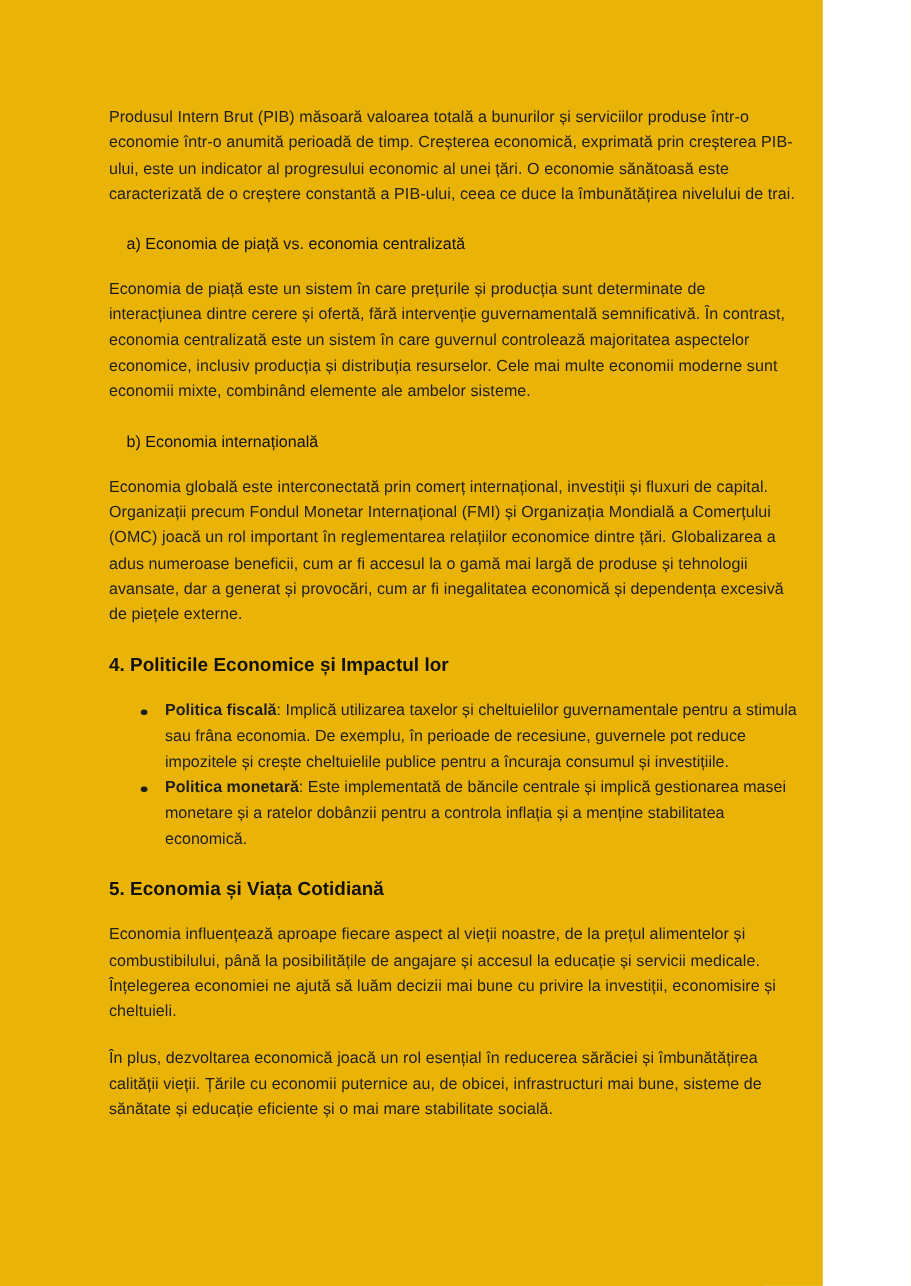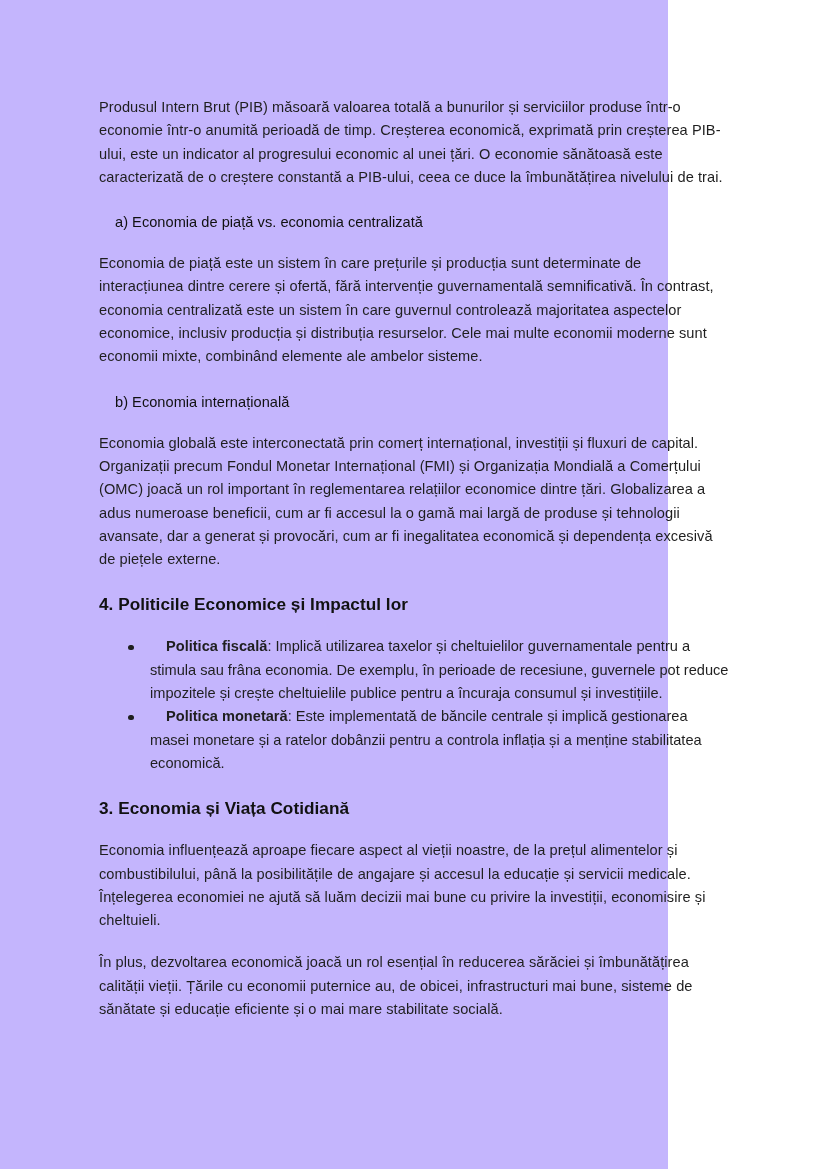--- a/index.html
+++ b/index.html
@@ -9,23 +9,23 @@
   }
   body {
     width: 828px;
     height: 1169px;
     font-family: "Liberation Sans", sans-serif;
     color: #202124;
     -webkit-font-smoothing: antialiased;
   }
   .page {
     position: relative;
-    width: 668px;
+    width: 748px;
     height: 1169px;
-    background: #c4b5fd;
+    background: #eab308;
     box-sizing: border-box;
     padding: 96px 99px 0 99px;
   }
   .doc-body {
     width: 630px;
   }
   p.para {
     margin: 0 0 19px 0;
     font-size: 14.6px;
     line-height: 23.3px;
@@ -67,21 +67,20 @@
     position: absolute;
     left: -22px;
     top: 9.5px;
     width: 5.5px;
     height: 5.5px;
     border-radius: 50%;
     background: #1f1f1f;
   }
   .lead {
     font-weight: bold;
-    margin-left: 16px;
   }
   .tight-top {
     margin-top: 0;
   }
 </style>
 </head>
 <body>
 
 <div class="page">
   <div class="doc-body">
@@ -102,20 +101,20 @@
 
     <ul class="bullet-list">
       <li>
         <span class="lead">Politica fiscală</span><span>: Implică utilizarea taxelor și cheltuielilor guvernamentale pentru a stimula sau frâna economia. De exemplu, în perioade de recesiune, guvernele pot reduce impozitele și crește cheltuielile publice pentru a încuraja consumul și investițiile.</span>
       </li>
       <li>
         <span class="lead">Politica monetară</span><span>: Este implementată de băncile centrale și implică gestionarea masei monetare și a ratelor dobânzii pentru a controla inflația și a menține stabilitatea economică.</span>
       </li>
     </ul>
 
-    <h2 class="section-heading">3. Economia și Viața Cotidiană</h2>
+    <h2 class="section-heading">5. Economia și Viața Cotidiană</h2>
 
     <p class="para">Economia influențează aproape fiecare aspect al vieții noastre, de la prețul alimentelor și combustibilului, până la posibilitățile de angajare și accesul la educație și servicii medicale. Înțelegerea economiei ne ajută să luăm decizii mai bune cu privire la investiții, economisire și cheltuieli.</p>
 
     <p class="para">În plus, dezvoltarea economică joacă un rol esențial în reducerea sărăciei și îmbunătățirea calității vieții. Țările cu economii puternice au, de obicei, infrastructuri mai bune, sisteme de sănătate și educație eficiente și o mai mare stabilitate socială.</p>
 
   </div>
 </div>
 
 </body></html>

